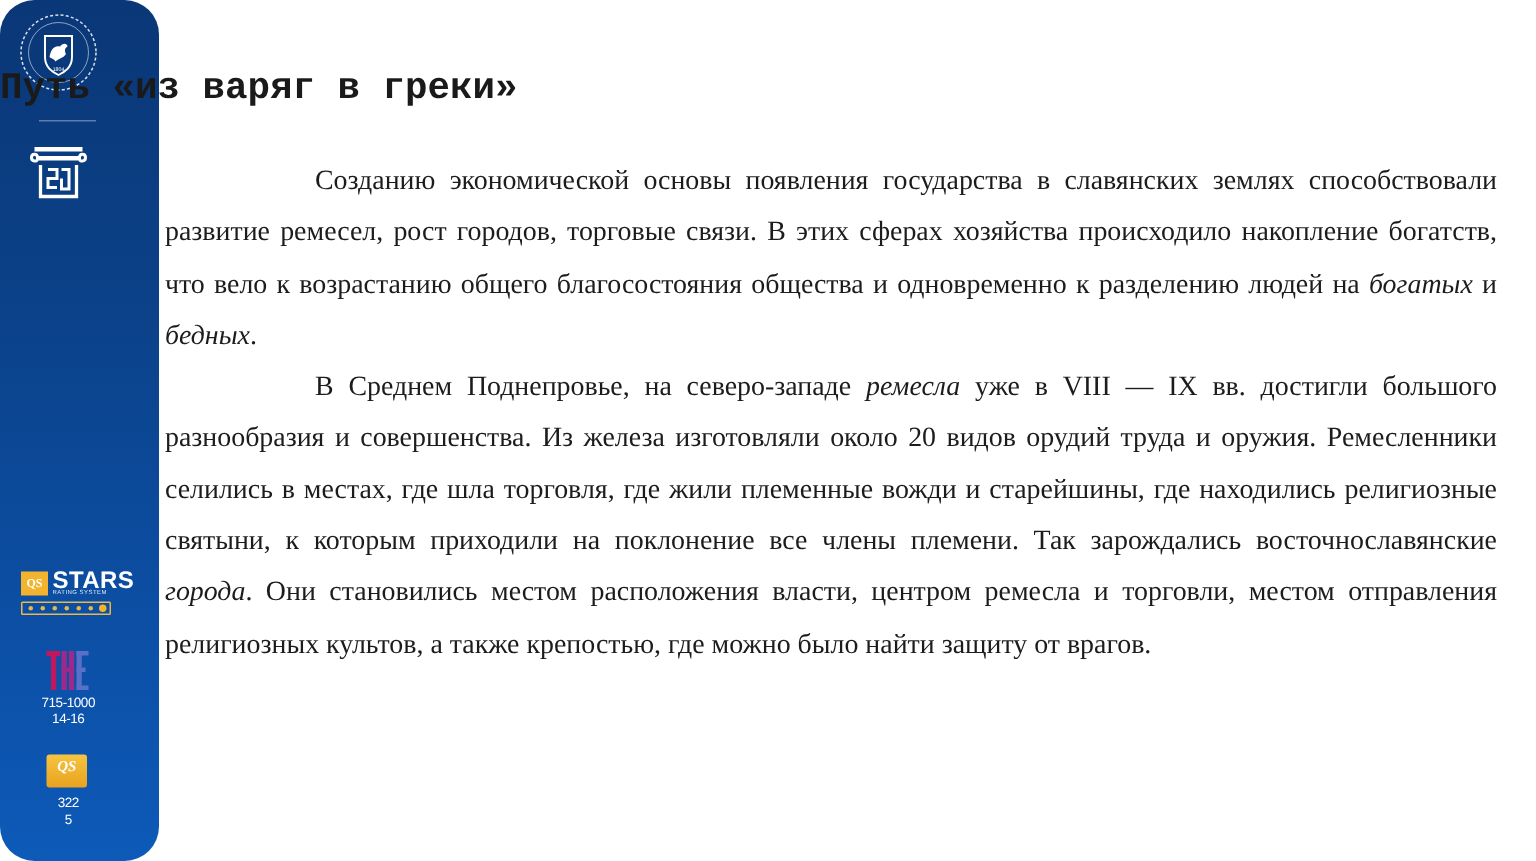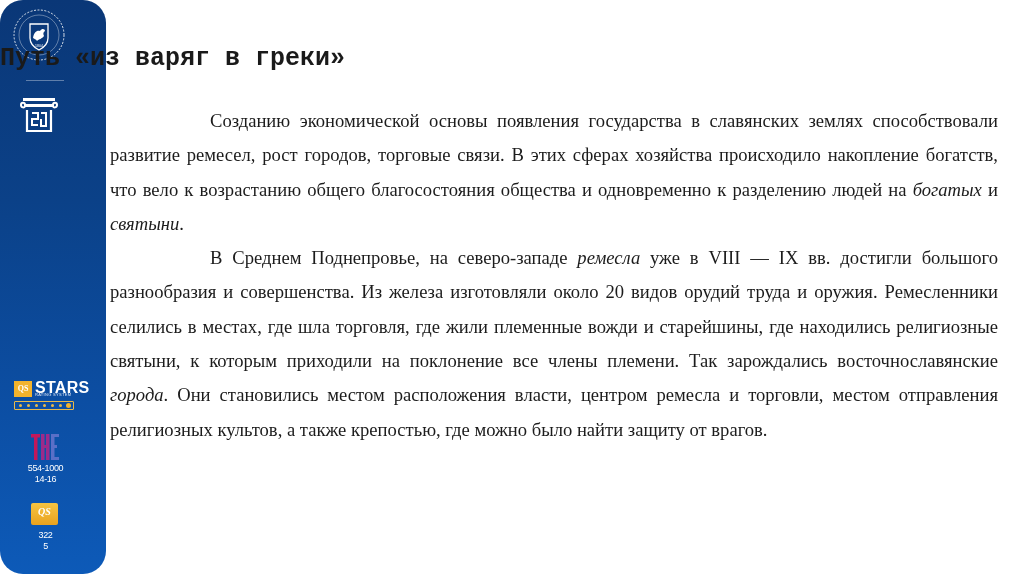--- a/index.html
+++ b/index.html
@@ -121,33 +121,33 @@
     <rect x="4" y="2" width="3.5" height="26" fill="#c2185b"></rect>
     <rect x="11" y="2" width="3.5" height="26" fill="#9c2a8a"></rect>
     <rect x="11" y="13" width="8" height="3" fill="#9c2a8a"></rect>
     <rect x="16" y="2" width="3.5" height="26" fill="#9c2a8a"></rect>
     <rect x="21" y="2" width="3.5" height="26" fill="#5a6fc7"></rect>
     <rect x="21" y="2" width="8" height="3" fill="#5a6fc7"></rect>
     <rect x="21" y="13" width="6" height="3" fill="#5a6fc7"></rect>
     <rect x="21" y="25" width="8" height="3" fill="#5a6fc7"></rect>
   </svg>
   <div class="the-rank">
-    <div>554-1000</div>
+    <div>715-1000</div>
     <div>14-16</div>
   </div>
 
   <div class="qs-badge">QS</div>
   <div class="qs-rank">
     <div>322</div>
     <div>5</div>
   </div>
 </div>
 
 <h1 class="title"><span>Путь «из варяг в греки»</span></h1>
 
 <div class="content">
   <p>
-    <span>Созданию экономической основы появления государства в славянских землях способствовали развитие ремесел, рост городов, торговые связи. В этих сферах хозяйства происходило накопление богатств, что вело к возрастанию общего благосостояния общества и одновременно к разделению людей на </span><em>богатых</em><span> и </span><em>святыни</em><span>.</span>
+    <span>Созданию экономической основы появления государства в славянских землях способствовали развитие ремесел, рост городов, торговые связи. В этих сферах хозяйства происходило накопление богатств, что вело к возрастанию общего благосостояния общества и одновременно к разделению людей на </span><em>богатых</em><span> и </span><em>бедных</em><span>.</span>
   </p>
   <p>
     <span>В Среднем Поднепровье, на северо-западе </span><em>ремесла</em><span> уже в VIII — IX вв. достигли большого разнообразия и совершенства. Из железа изготовляли около 20 видов орудий труда и оружия. Ремесленники селились в местах, где шла торговля, где жили племенные вожди и старейшины, где находились религиозные святыни, к которым приходили на поклонение все члены племени. Так зарождались восточнославянские </span><em>города</em><span>. Они становились местом расположения власти, центром ремесла и торговли, местом отправления религиозных культов, а также крепостью, где можно было найти защиту от врагов.</span>
   </p>
 </div>
 
 </body></html>

